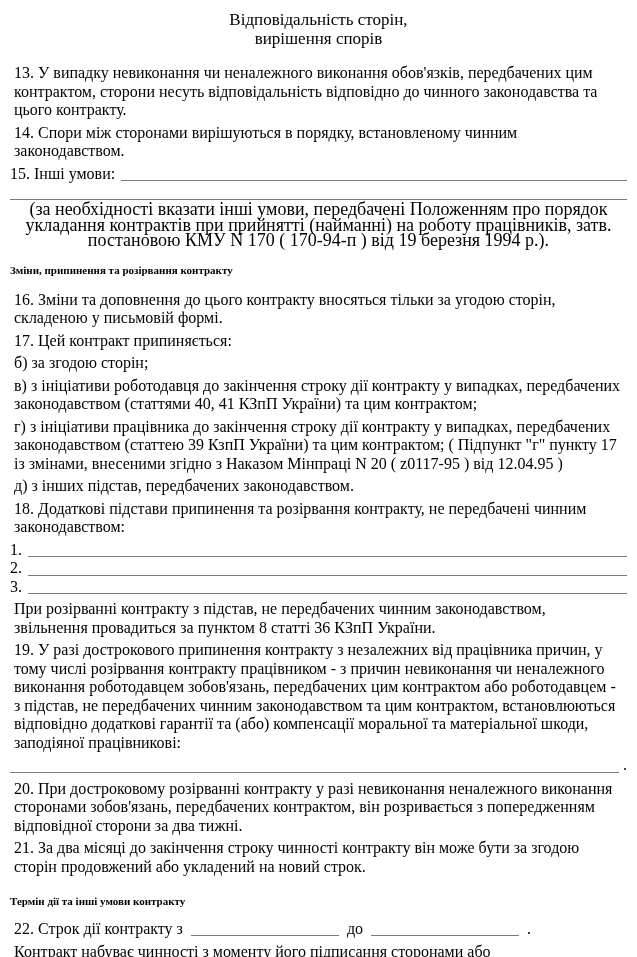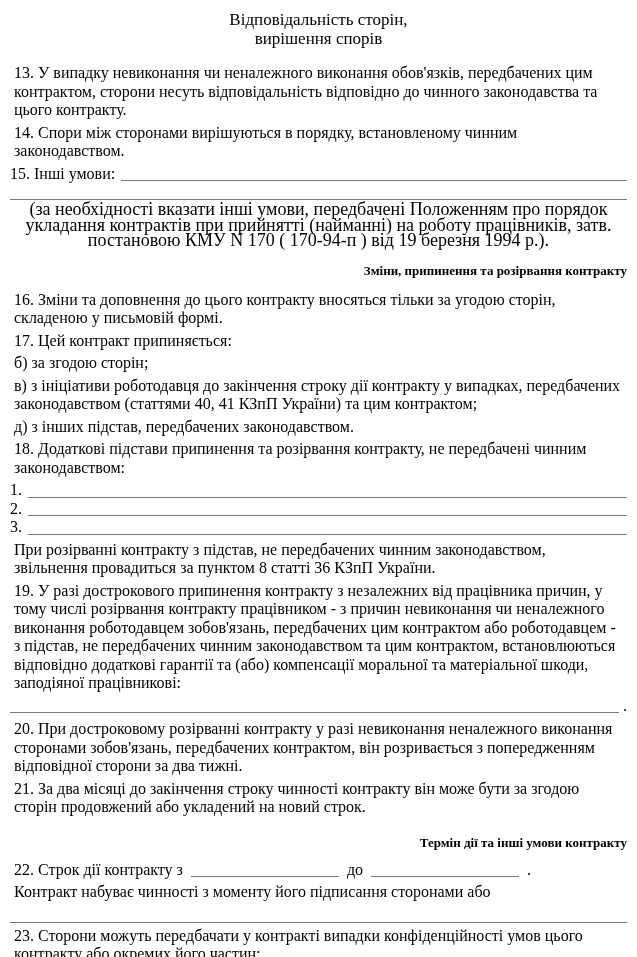--- a/index.html
+++ b/index.html
@@ -20,23 +20,23 @@
     padding: 6px 10px 0 10px;
   }
   .title {
     text-align: center;
     font-weight: normal;
     font-size: 17px;
     line-height: 19px;
     margin: 4px 0 16px 0;
   }
   .section-heading {
-    text-align: right;
+    text-align: left;
     font-weight: bold;
-    font-size: 13px;
+    font-size: 11px;
     line-height: 19px;
   }
   .h2-changes { margin: 12px 0 11px 0; }
   .h2-term   { margin: 16px 0 9px 0; }
   p { margin: 4px; }
   .blank-row {
     display: flex;
     align-items: flex-start;
   }
   .blank-row .label { white-space: nowrap; }
@@ -99,20 +99,21 @@
   <div class="hr-line"></div>
 
   <div class="fine-print">(за необхідності вказати інші умови, передбачені Положенням про порядок укладання контрактів при прийнятті (найманні) на роботу працівників, затв. постановою КМУ N 170 ( 170-94-п ) від 19 березня 1994 р.).</div>
 
   <div class="section-heading h2-changes">Зміни, припинення та розірвання контракту</div>
 
   <p>16. Зміни та доповнення до цього контракту вносяться тільки за угодою сторін, складеною у письмовій формі.</p>
   <p>17. Цей контракт припиняється:</p>
   <p>б) за згодою сторін;</p>
   <p>в) з ініціативи роботодавця до закінчення строку дії контракту у випадках, передбачених законодавством (статтями 40, 41 КЗпП України) та цим контрактом;</p>
+  <p>г) з ініціативи працівника до закінчення строку дії контракту у випадках, передбачених законодавством (статтею 39 КзпП України) та цим контрактом; ( Підпункт "г" пункту 17 із змінами, внесеними згідно з Наказом Мінпраці N 20 ( z0117-95 ) від 12.04.95 )</p>
   <p>д) з інших підстав, передбачених законодавством.</p>
 
   <p>18. Додаткові підстави припинення та розірвання контракту, не передбачені чинним законодавством:</p>
 
   <div class="blank-row">
     <span class="label">1.</span>
     <span class="fill"></span>
   </div>
   <div class="blank-row">
     <span class="label">2.</span>

